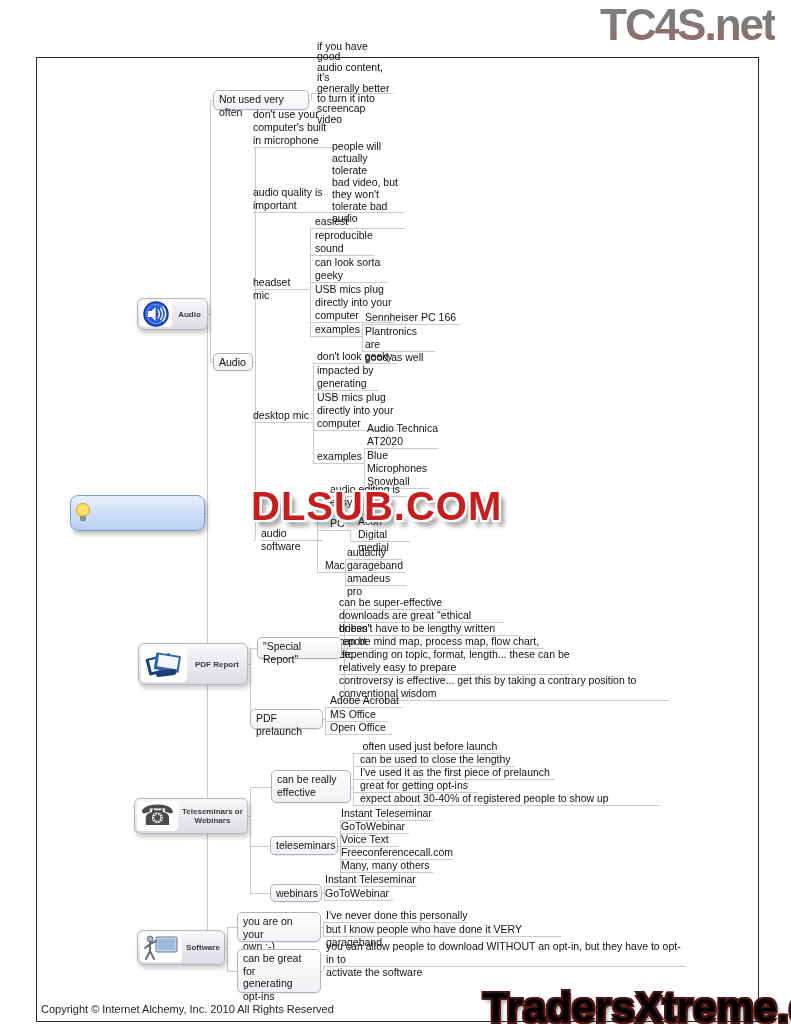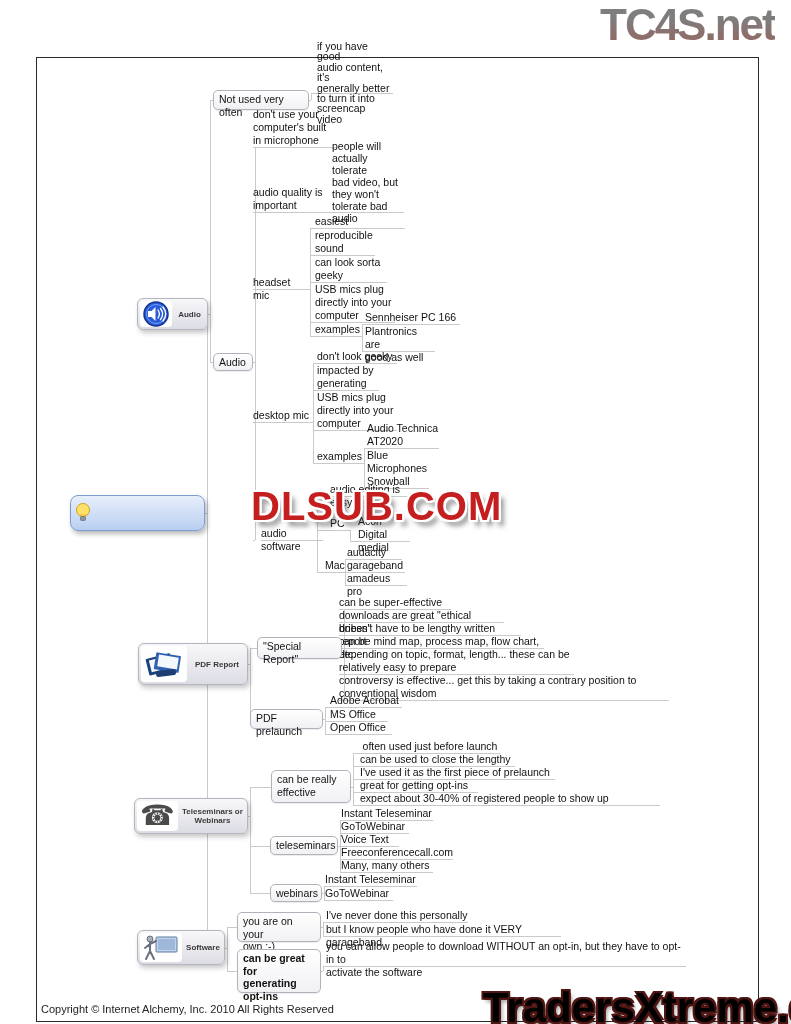--- a/index.html
+++ b/index.html
@@ -169,21 +169,21 @@
     <div class="node leaf" style="left: 360px; top: 792px; width: 300px; height: 13px;">expect about 30-40% of registered people to show up</div>
     <div class="node leaf" style="left: 341px; top: 807px; width: 92px; height: 13px;">Instant Teleseminar</div>
     <div class="node leaf" style="left: 341px; top: 820px; width: 68px; height: 13px;">GoToWebinar</div>
     <div class="node leaf" style="left: 341px; top: 833px; width: 58px; height: 13px;">Voice Text</div>
     <div class="node leaf" style="left: 341px; top: 846px; width: 112px; height: 13px;">Freeconferencecall.com</div>
     <div class="node leaf" style="left: 341px; top: 859px; width: 92px; height: 13px;">Many, many others</div>
     <div class="node leaf" style="left: 325px; top: 873px; width: 92px; height: 13px;">Instant Teleseminar</div>
     <div class="node leaf" style="left: 325px; top: 887px; width: 68px; height: 13px;">GoToWebinar</div>
     <div class="node box" style="left: 237px; top: 912px; width: 84px; height: 30px;">you are on your
 own  :-)</div>
-    <div class="node box" style="left: 237px; top: 949px; width: 84px; height: 44px; font-weight: bold;">can be great for
+    <div class="node box" style="left: 237px; top: 949px; width: 84px; height: 44px;">can be great for
 generating
 opt-ins</div>
     <div class="node leaf" style="left: 326px; top: 909px; width: 142px; height: 13px;">I've never done this personally</div>
     <div class="node leaf" style="left: 326px; top: 923px; width: 235px; height: 13px;">but I know people who have done it VERY garageband</div>
     <div class="node leaf" style="left: 326px; top: 940px; width: 360px; height: 26px;">you can allow people to download WITHOUT an opt-in, but they have to opt-in to
 activate the software</div>
     <div class="hline" style="left: 137px; top: 314px; width: 70px;"></div>
     <div class="hline" style="left: 138px; top: 664px; width: 69px;"></div>
     <div class="hline" style="left: 134px; top: 816px; width: 73px;"></div>
     <div class="hline" style="left: 137px; top: 948px; width: 70px;"></div>

